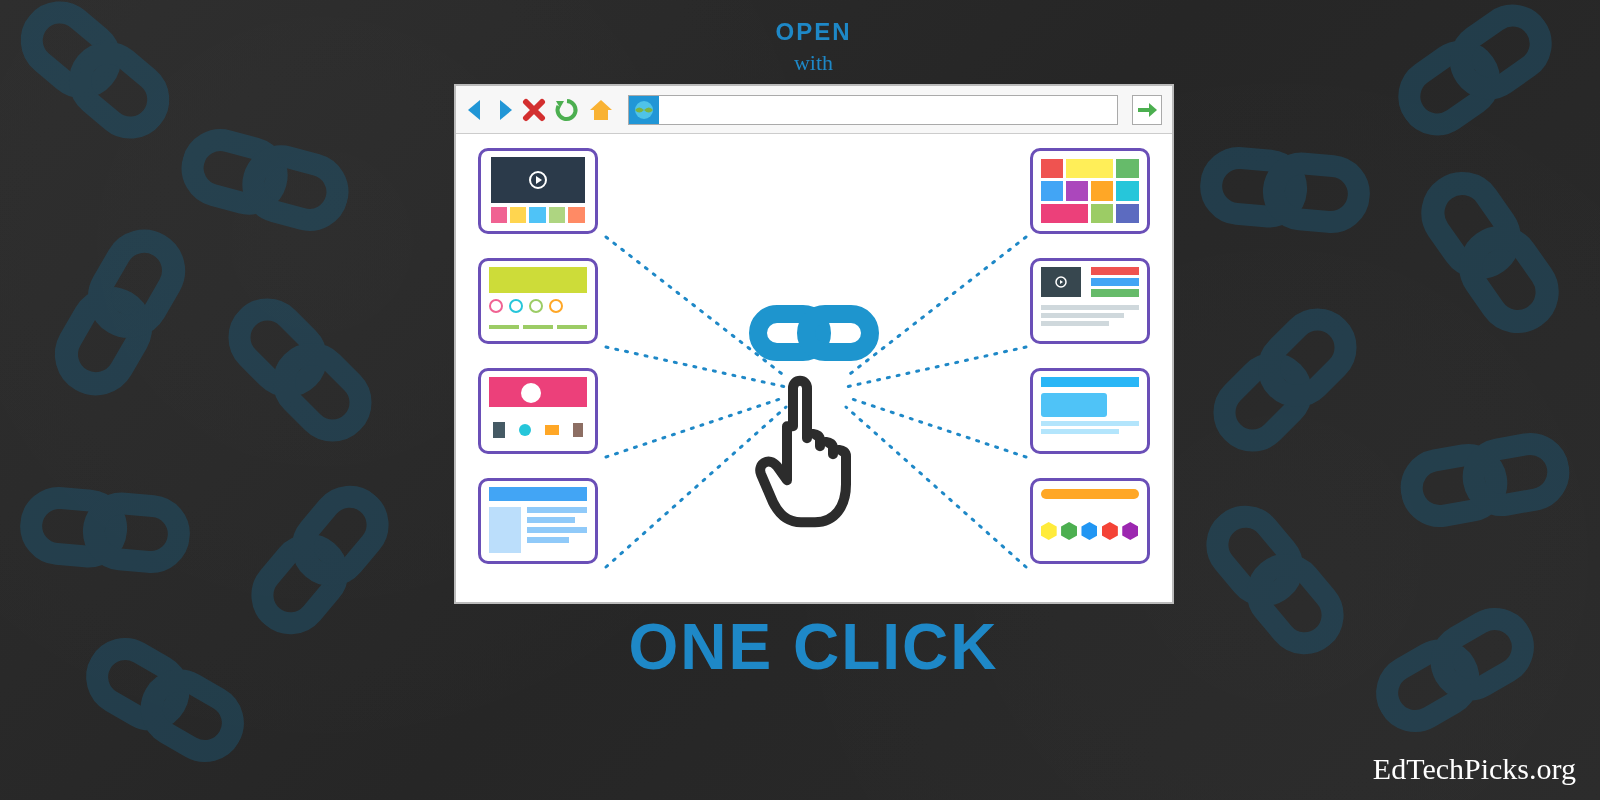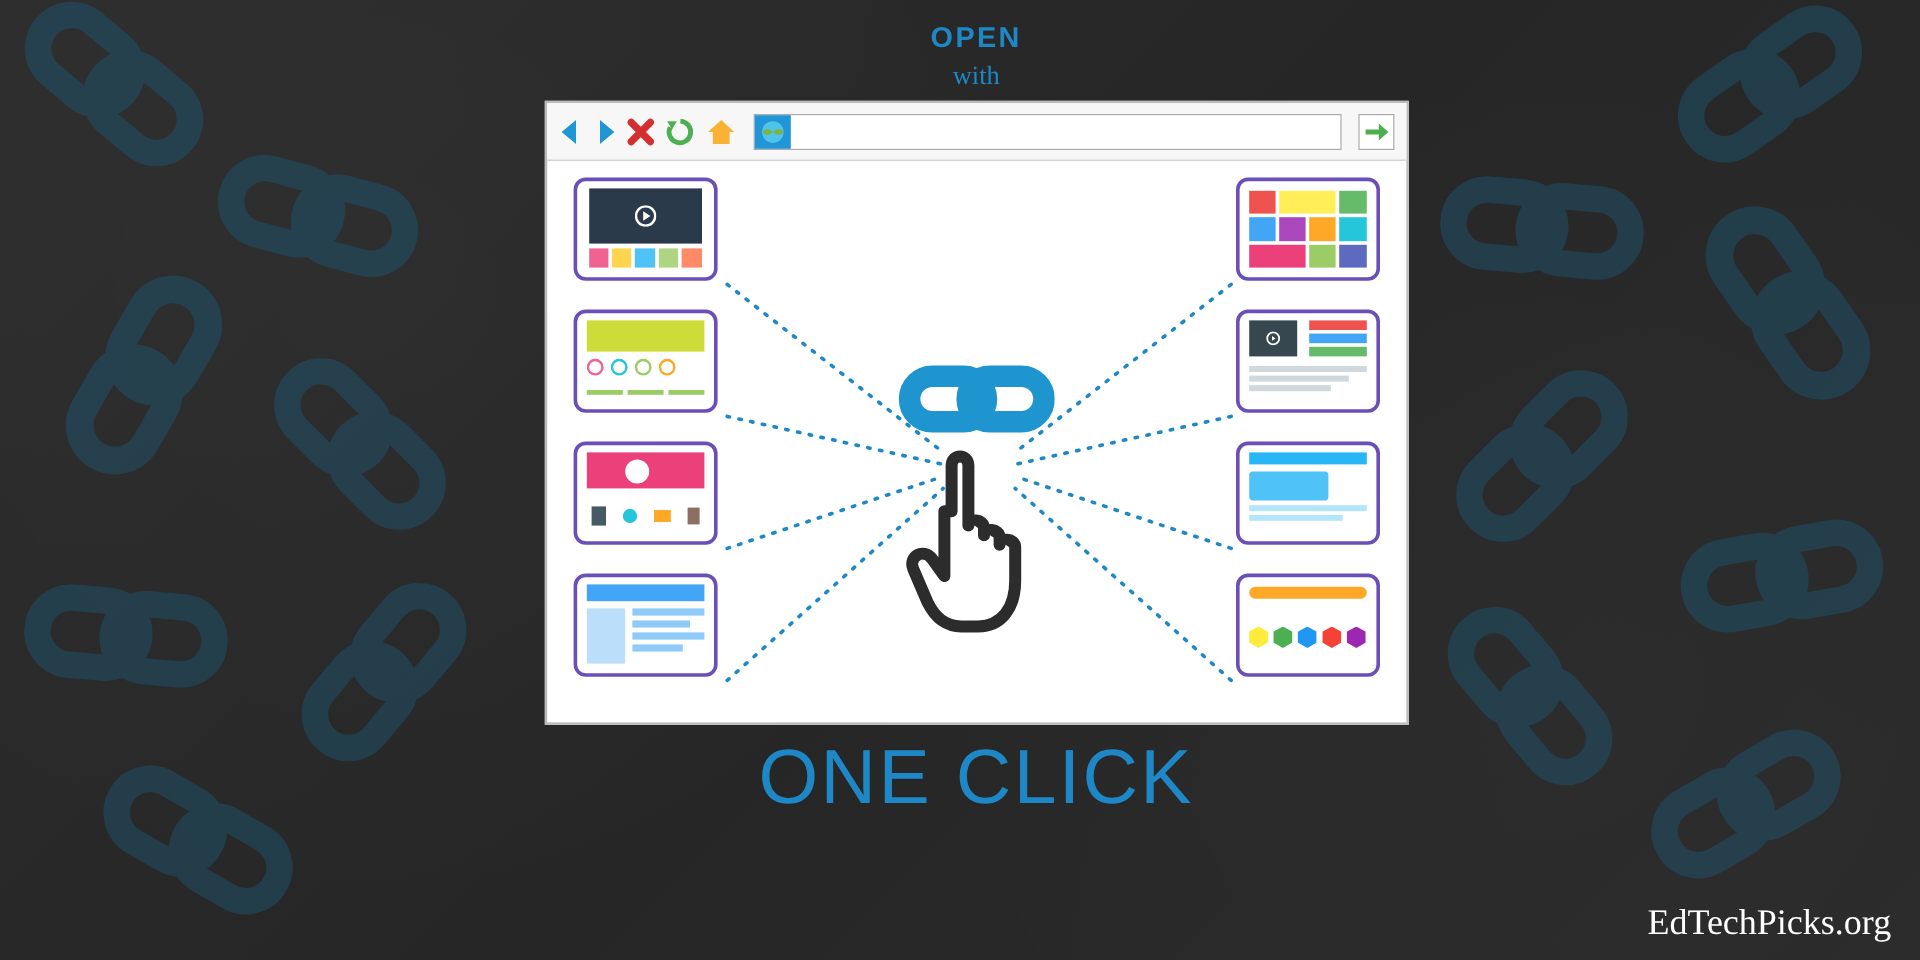--- a/index.html
+++ b/index.html
@@ -50,21 +50,21 @@
   .t-with {
     color: #1e88c7;
     font-size: 22px;
     margin-top: 4px;
     margin-bottom: 8px;
     font-family: Georgia, serif;
   }
   .t-bottom {
     color: #1e88c7;
     font-size: 64px;
-    font-weight: 400;
+    font-weight: 700;
     letter-spacing: 2px;
     margin-top: 6px;
     font-family: "Arial Black", Arial, sans-serif;
   }
   .browser {
     width: 720px;
     height: 520px;
     background: #fff;
     border: 2px solid #bbb;
     position: relative;

